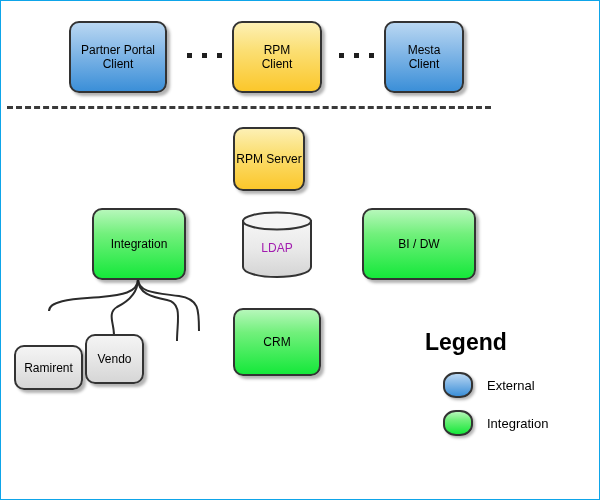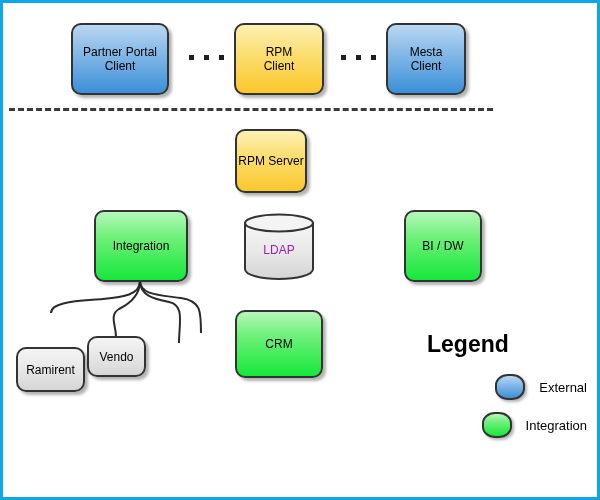--- a/index.html
+++ b/index.html
@@ -5,21 +5,21 @@
   html, body {
     margin: 0;
     padding: 0;
     background: #ffffff;
   }
   #canvas {
     position: relative;
     width: 600px;
     height: 500px;
     background: #ffffff;
-    border: 3px solid #0ea5e9;
+    border: 1px solid #0ea5e9;
     box-sizing: border-box;
     overflow: hidden;
     font-family: "Liberation Sans", sans-serif;
   }
 
   
   .node {
     position: absolute;
     box-sizing: border-box;
     border: 2px solid #333333;
@@ -107,21 +107,20 @@
   .legend-title {
     font-size: 23px;
     font-weight: bold;
     color: #000;
     margin: 0 0 10px 0;
   }
   .legend-row {
     display: flex;
     align-items: center;
     height: 38px;
-    justify-content: flex-end;
   }
   .legend-swatch {
     width: 30px;
     height: 26px;
     border: 2px solid #333333;
     border-radius: 13px / 11px;
     box-shadow: 2px 2px 3px rgba(0,0,0,0.30);
     box-sizing: border-box;
     flex: none;
     margin-left: 18px;
@@ -193,33 +192,33 @@
           <stop offset="50%" stop-color="#e9e9e9"></stop>
           <stop offset="100%" stop-color="#d4d4d4"></stop>
         </linearGradient>
       </defs>
       <path d="M3,11 L3,57 C3,63 19,67 37,67 C55,67 71,63 71,57 L71,11 Z" fill="url(#cylGrad)" stroke="#333333" stroke-width="2"></path>
       <ellipse cx="37" cy="11" rx="34" ry="8.5" fill="#f4f4f4" stroke="#333333" stroke-width="2"></ellipse>
     </svg>
     <div class="cyl-text" style="top:31px;">LDAP</div>
   </div>
 
-  <div class="node fill-integration" style="left:361px; top:207px; width:78px; height:72px;margin-left:40px;">
+  <div class="node fill-integration" style="left:361px; top:207px; width:114px; height:72px;">
     <span class="node-label">BI / DW</span>
   </div>
 
   <div class="node fill-integration" style="left:232px; top:307px; width:88px; height:68px;">
     <span class="node-label">CRM</span>
   </div>
 
   <div class="node fill-gray" style="left:13px; top:308px; width:69px; height:45px;margin-top:36px;">
     <span class="node-label">Ramirent</span>
   </div>
 
-  <div class="node fill-gray" style="left:84px; top:333px; width:59px; height:41px;justify-content:center;">
+  <div class="node fill-gray" style="left:84px; top:333px; width:59px; height:50px;justify-content:center;">
     <span class="node-label">Vendo</span>
   </div>
 
   <div class="legend" style="left:424px; top:328px; width:160px;">
     <div class="legend-title">Legend</div>
 
     <div class="legend-row">
       <span class="legend-swatch fill-external"></span>
       <span class="legend-text">External</span>
     </div>

